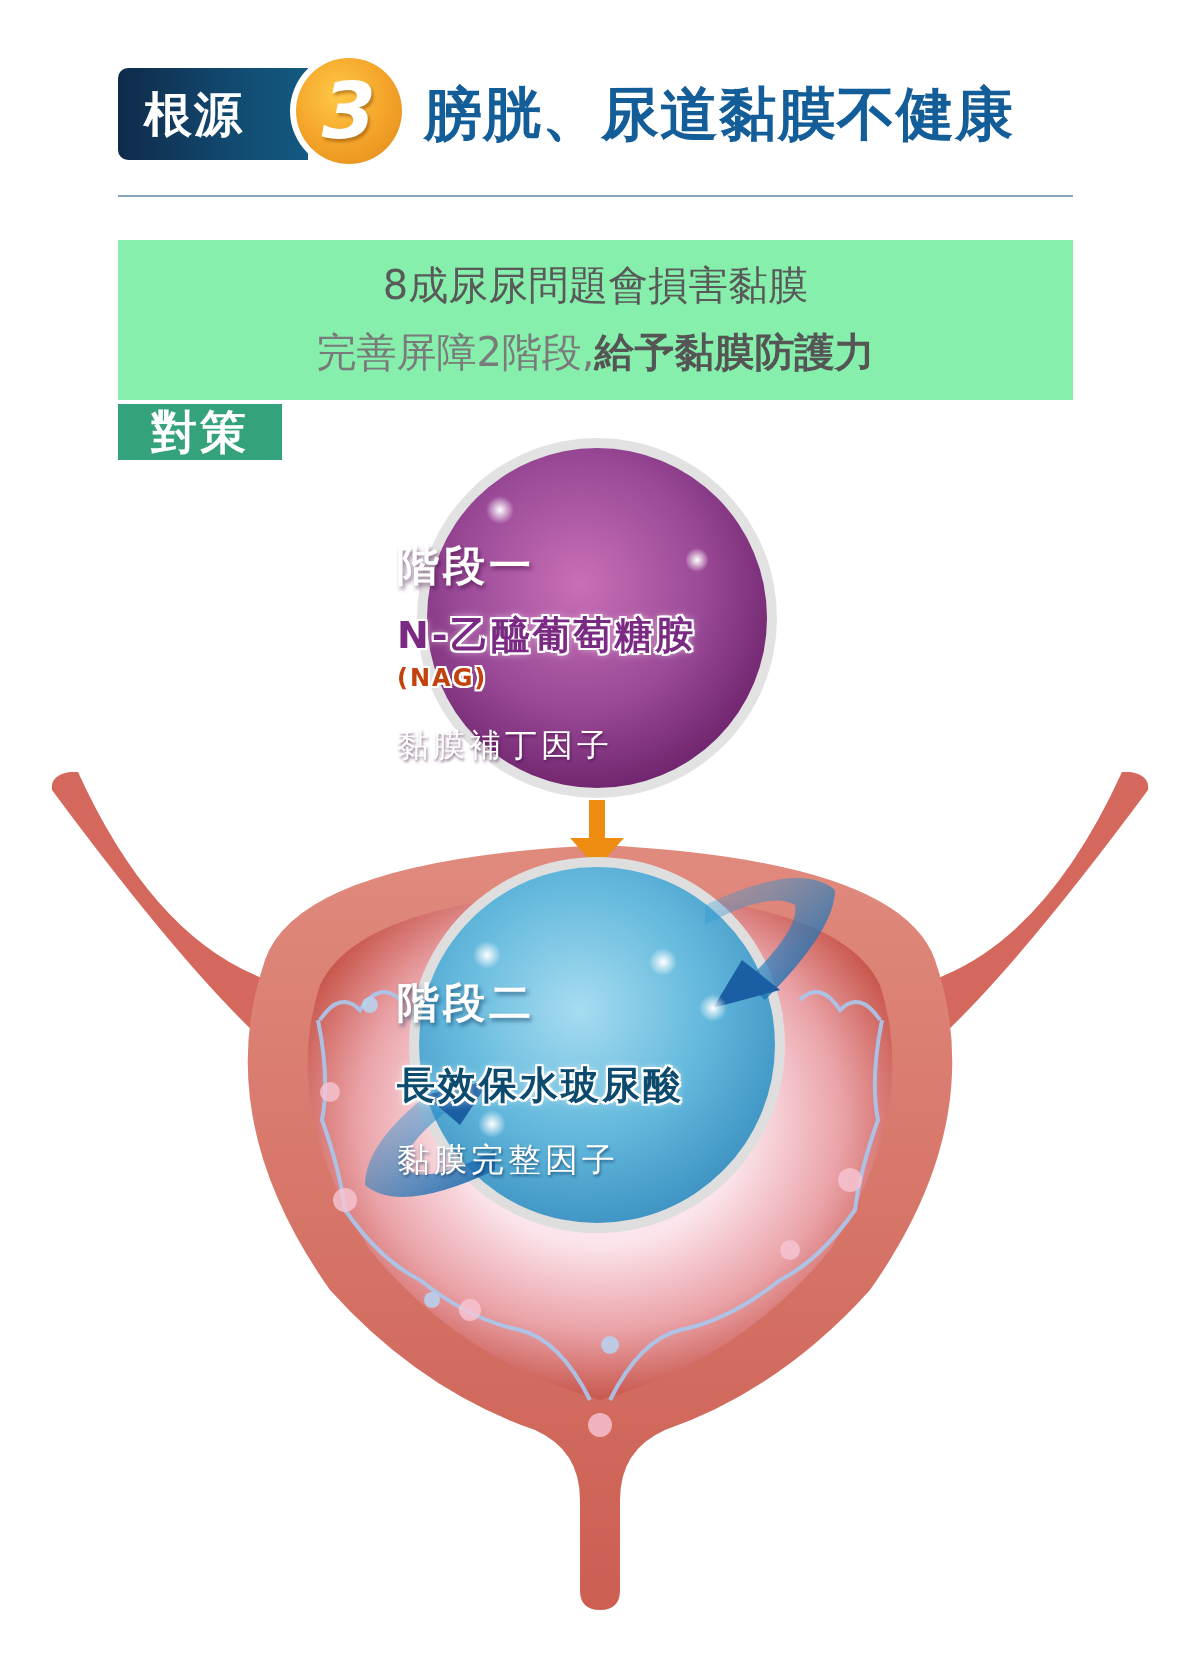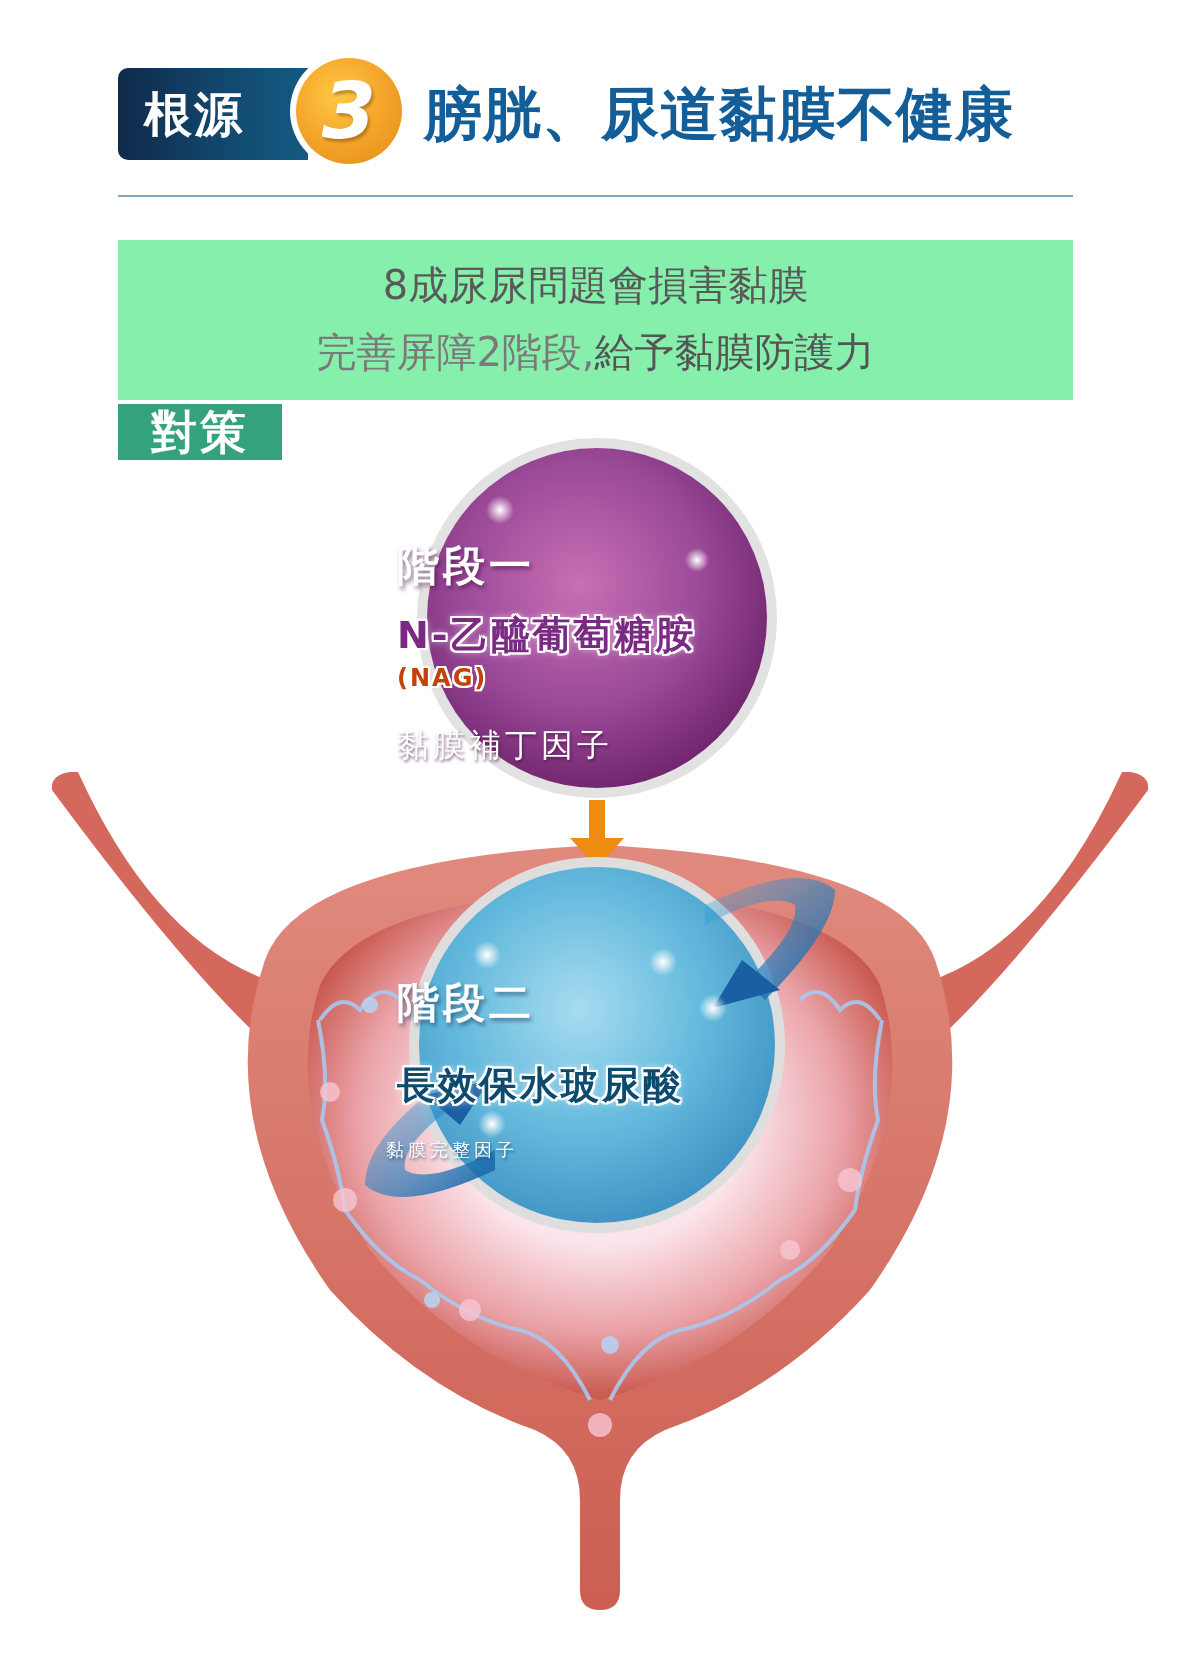--- a/index.html
+++ b/index.html
@@ -36,21 +36,21 @@
 
   
   .summary {
     position: absolute; left: 118px; top: 222px; width: 955px; height: 160px; background: #86efac;
     text-align: center;
     margin-top: 18px;
   }
   .summary-line1 { position: absolute; left: 0; right: 0; top: 18px; font-size: 40px; color: #595959; line-height: 54px; }
   .summary-line2 { position: absolute; left: 0; right: 0; top: 85px; font-size: 40px; line-height: 54px; color: #6a6a6a; }
   .summary-line2 .light { font-weight: normal; color: #7a7a7a; }
-  .summary-line2 .bold { font-weight: normal; color: #555555; text-align: center; }
+  .summary-line2 .bold { font-weight: bold; color: #555555; text-align: center; }
 
   .tag {
     position: absolute; left: 118px; top: 404px; width: 164px; height: 56px; background: #34a37c;
     color: #ffffff; font-size: 46px; font-weight: bold; text-align: center; line-height: 56px; letter-spacing: 3px;
   }
 
   
   .illus { position: absolute; left: 0; top: 430px; width: 1200px; height: 1233px; }
   .illus svg { position: absolute; left: 0; top: 0; }
 
@@ -58,21 +58,21 @@
   .stage1-title { left: 397px; top: 538px; font-size: 42px; font-weight: bold; color: #ffffff; letter-spacing: 4px; text-shadow: 2px 3px 4px rgba(60,10,60,0.55); }
   .stage1-name { left: 397px; top: 610px; font-size: 38px; font-weight: bold; color: #7b2a83; letter-spacing: 3px;
     text-shadow: -2px -2px 0 #fff, 2px -2px 0 #fff, -2px 2px 0 #fff, 2px 2px 0 #fff, 0 2px 0 #fff, 0 -2px 0 #fff, 2px 0 0 #fff, -2px 0 0 #fff, 0 0 8px rgba(255,255,255,0.9); }
   .stage1-abbr { left: 397px; top: 664px; font-size: 24px; font-weight: bold; color: #c2410c; letter-spacing: 2px;
     text-shadow: -2px -2px 0 #fff, 2px -2px 0 #fff, -2px 2px 0 #fff, 2px 2px 0 #fff, 0 2px 0 #fff, 0 -2px 0 #fff, 2px 0 0 #fff, -2px 0 0 #fff; }
   .stage1-sub { left: 397px; top: 724px; font-size: 32px; color: #ffffff; letter-spacing: 4px; text-shadow: 1px 2px 3px rgba(60,10,60,0.6); }
 
   .stage2-title { left: 397px; top: 975px; font-size: 42px; font-weight: bold; color: #ffffff; letter-spacing: 4px; text-shadow: 2px 3px 4px rgba(10,50,90,0.55); }
   .stage2-name { left: 397px; top: 1060px; font-size: 38px; font-weight: bold; color: #0c4a6e; letter-spacing: 3px;
     text-shadow: -2px -2px 0 #fff, 2px -2px 0 #fff, -2px 2px 0 #fff, 2px 2px 0 #fff, 0 2px 0 #fff, 0 -2px 0 #fff, 2px 0 0 #fff, -2px 0 0 #fff, 0 0 8px rgba(255,255,255,0.9); }
-  .stage2-sub { left: 386px; top: 1138px; font-size: 18px; color: #ffffff; letter-spacing: 4px; text-shadow: 1px 2px 3px rgba(10,50,90,0.6); }
+  .stage2-sub { left: 397px; top: 1138px; font-size: 33px; color: #ffffff; letter-spacing: 4px; text-shadow: 1px 2px 3px rgba(10,50,90,0.6); }
 </style>
 </head>
 <body>
 
 <div class="header">
   <div class="root-badge">
     <span class="root-badge-label">根源</span>
   </div>
   <div class="num-circle">
     <div class="num-circle-inner">3</div>

